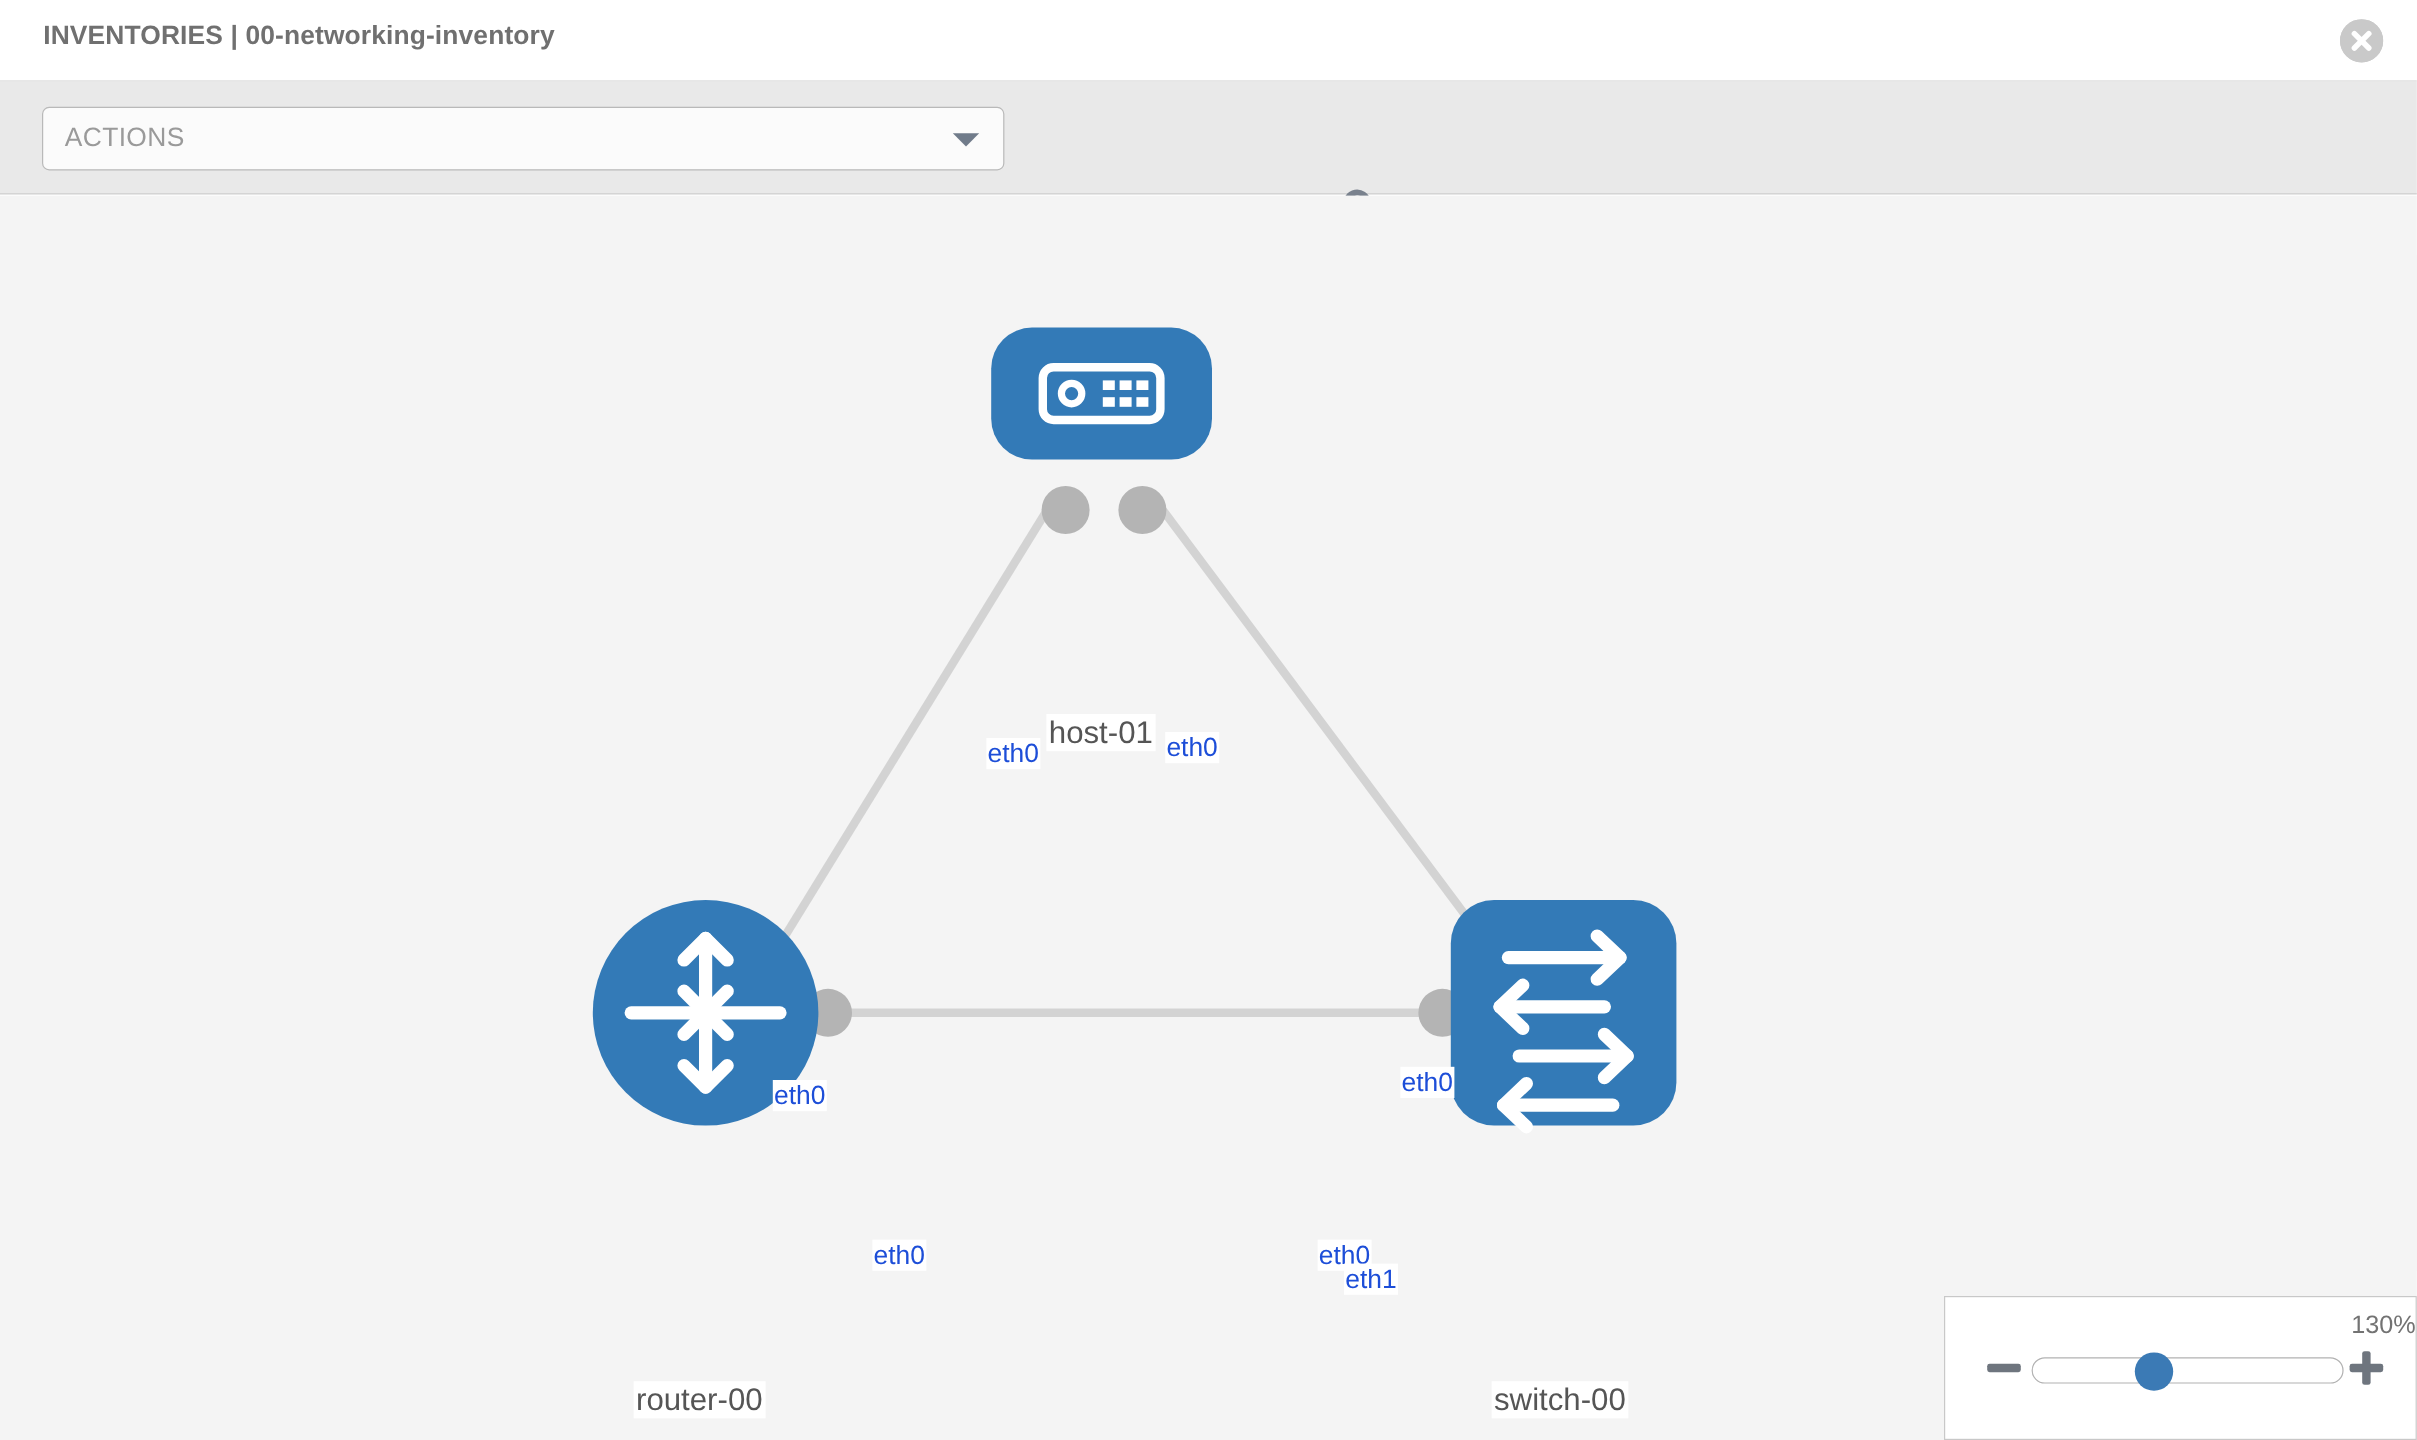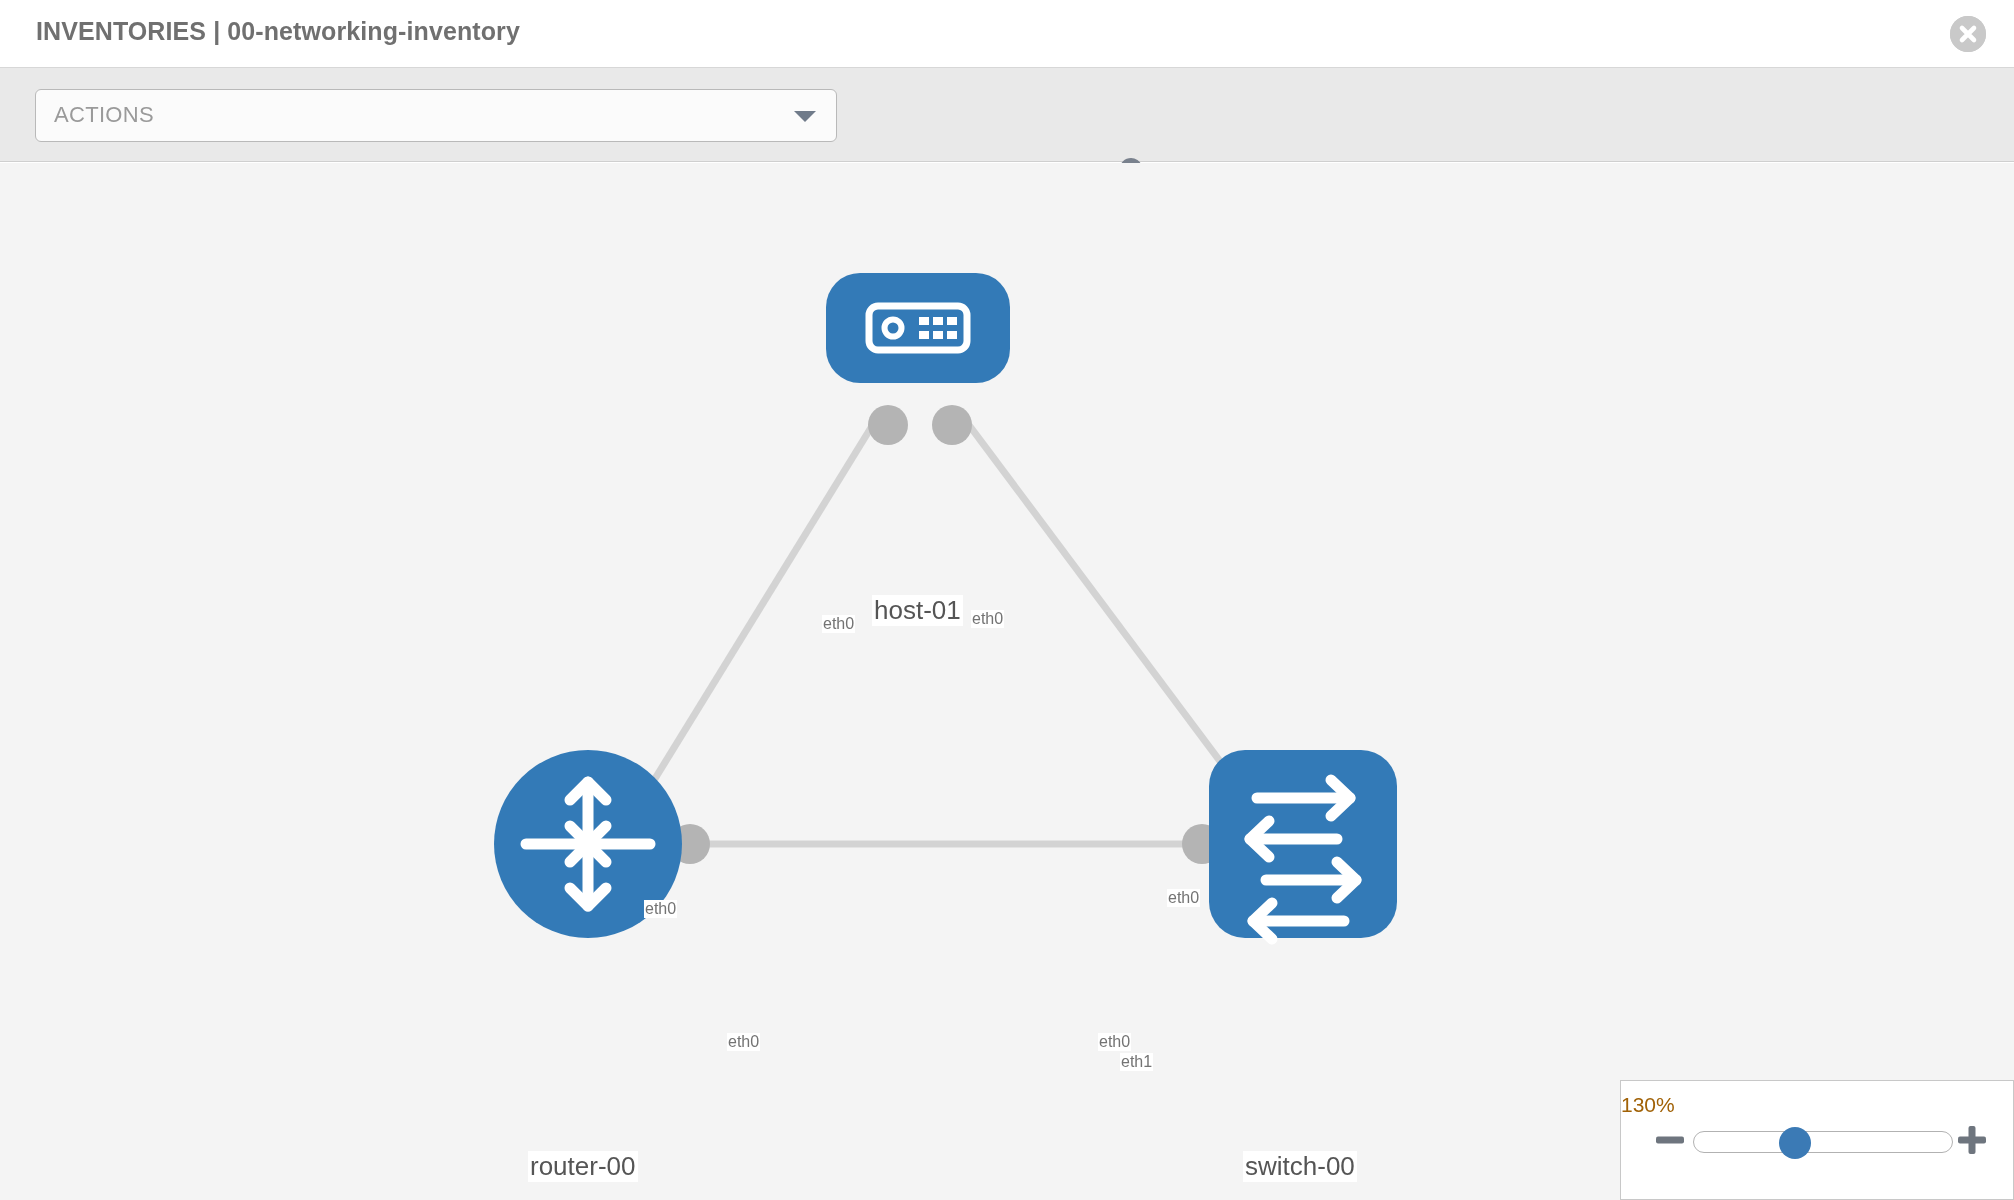--- a/index.html
+++ b/index.html
@@ -18,21 +18,21 @@
     left: 0; top: 0;
     width: 2014px;
     height: 68px;
     background: #ffffff;
     border-bottom: 1px solid #d7d7d7;
   }
   .page-title {
     position: absolute;
     left: 36px;
     top: 17px;
-    font-size: 25px;
+    font-size: 22px;
     font-weight: bold;
     color: #707070;
     letter-spacing: 0.1px;
     white-space: nowrap;
   }
   .close-btn {
     position: absolute;
     right: 28px;
     top: 16px;
     width: 36px;
@@ -128,44 +128,44 @@
   .node-label {
     position: absolute;
     font-size: 26px;
     color: #555555;
     background: #ffffff;
     padding: 0 2px;
     white-space: nowrap;
   }
   .iface-label {
     position: absolute;
-    font-size: 16px;
-    color: #737373;
+    font-size: 22px;
+    color: #1d4ed8;
     background: #ffffff;
     padding: 0 1px;
     white-space: nowrap;
   }
 
   
   .zoom-panel {
     position: absolute;
     left: 1620px;
     top: 1080px;
     width: 394px;
     height: 120px;
     background: #ffffff;
     border: 1px solid #c8c8c8;
   }
   .zoom-value {
     position: absolute;
     left: 0; right: 0;
     top: 12px;
-    text-align: left;
+    text-align: right;
     font-size: 21px;
-    color: #a16207;
+    color: #737373;
   }
   .zoom-minus, .zoom-plus {
     position: absolute;
     top: 42px;
     width: 34px;
     height: 34px;
     cursor: pointer;
   }
   .zoom-minus { left: 32px; }
   .zoom-plus  { left: 334px; }

